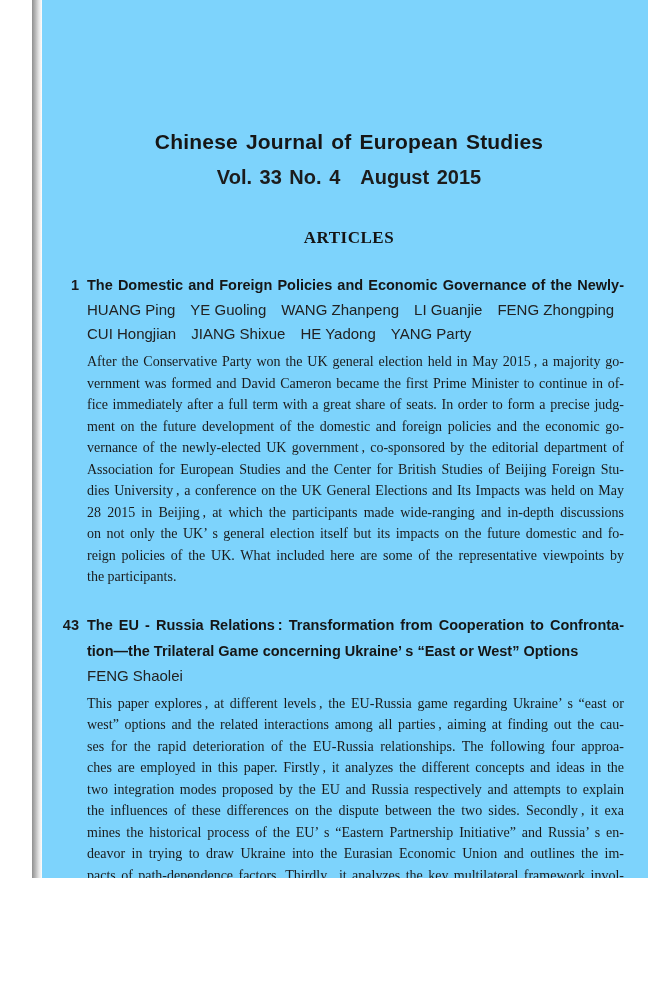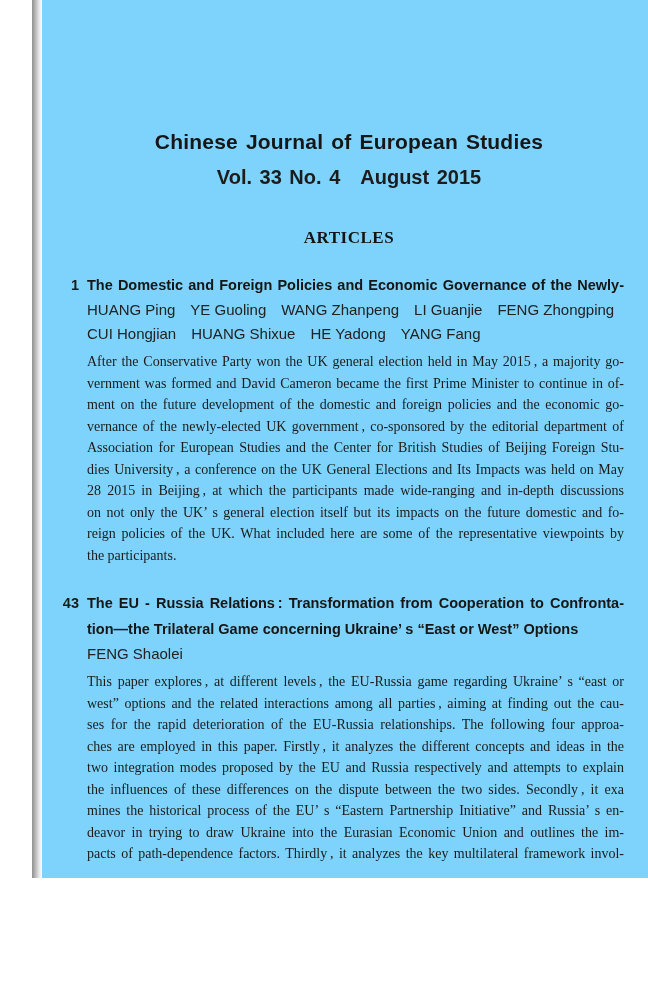--- a/index.html
+++ b/index.html
@@ -125,25 +125,26 @@
 
   <main class="articles" id="articles">
   <article class="article">
     <div class="pagenum">1</div>
     <div class="article-body">
       <div class="title">
             <div class="title-line jline">The Domestic and Foreign Policies and Economic Governance of the Newly-</div>
           </div>
       <div class="authors">
             <div class="authors-line">HUANG Ping YE Guoling WANG Zhanpeng LI Guanjie FENG Zhongping</div>
-            <div class="authors-line">CUI Hongjian HUANG Shixue HE Yadong YANG Fang</div>
+            <div class="authors-line">CUI Hongjian JIANG Shixue HE Yadong YANG Party</div>
           </div>
       <div class="abstract">
             <div class="abs-line jline">After the Conservative Party won the UK general election held in May 2015 , a majority go-</div>
             <div class="abs-line jline">vernment was formed and David Cameron became the first Prime Minister to continue in of-</div>
+            <div class="abs-line jline">fice immediately after a full term with a great share of seats. In order to form a precise judg-</div>
             <div class="abs-line jline">ment on the future development of the domestic and foreign policies and the economic go-</div>
             <div class="abs-line jline">vernance of the newly-elected UK government , co-sponsored by the editorial department of</div>
             <div class="abs-line jline">Association for European Studies and the Center for British Studies of Beijing Foreign Stu-</div>
             <div class="abs-line jline">dies University , a conference on the UK General Elections and Its Impacts was held on May</div>
             <div class="abs-line jline">28 2015 in Beijing , at which the participants made wide-ranging and in-depth discussions</div>
             <div class="abs-line jline">on not only the UK’ s general election itself but its impacts on the future domestic and fo-</div>
             <div class="abs-line jline">reign policies of the UK. What included here are some of the representative viewpoints by</div>
             <div class="abs-line">the participants.</div>
           </div>
     </div>

